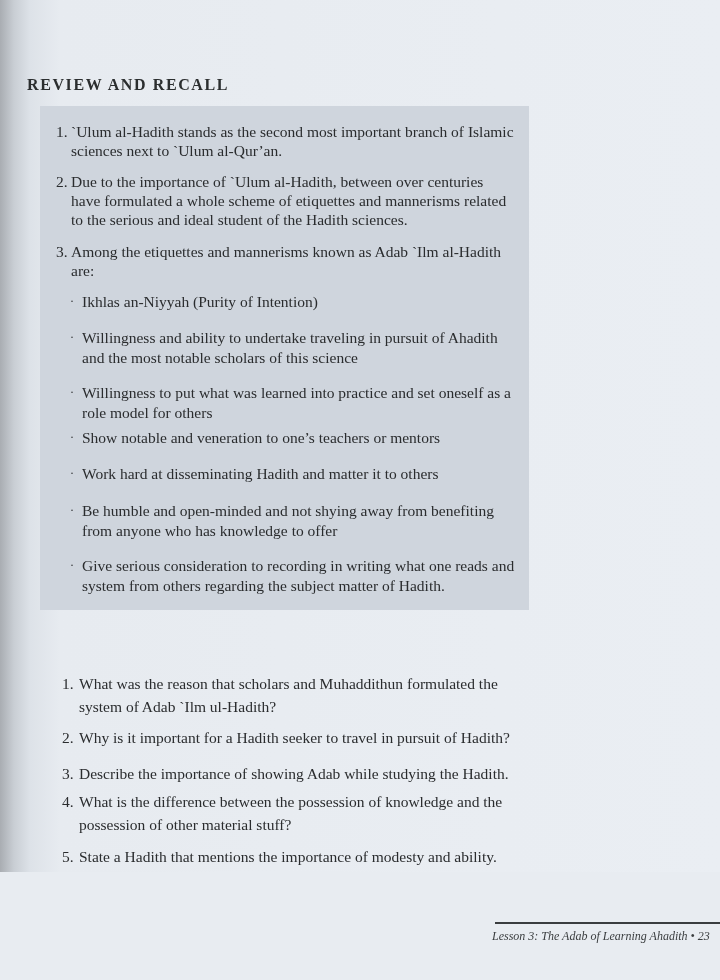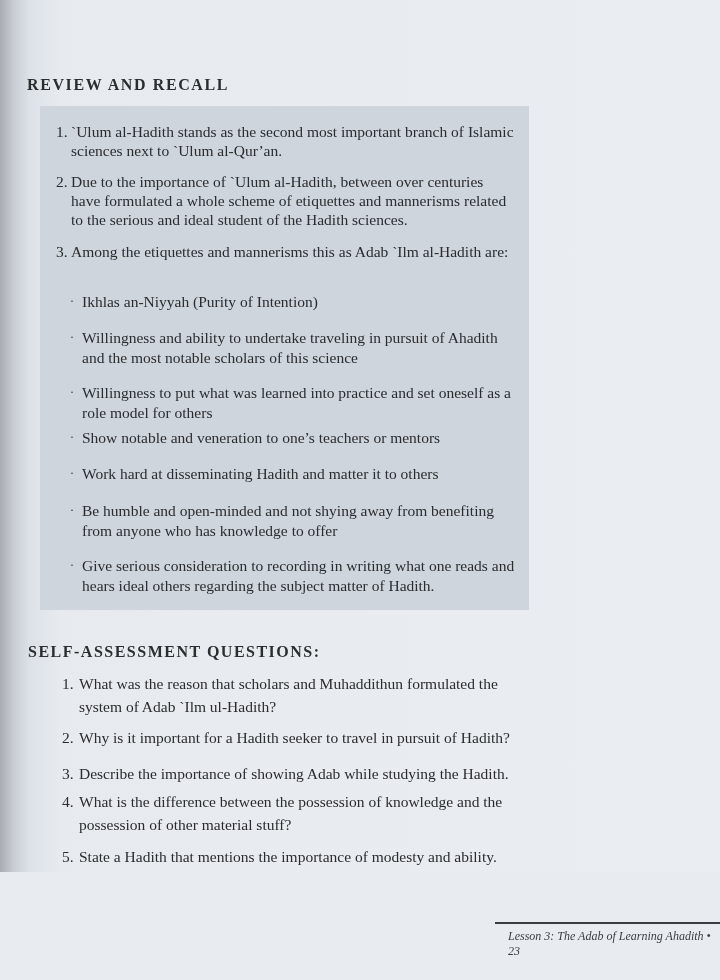--- a/index.html
+++ b/index.html
@@ -44,21 +44,21 @@
       position: absolute; left: 62px; width: 460px;
       font-size: 15.5px; line-height: 23px;
     }
     .q-item .num { position: absolute; left: 0; top: 0; }
     .q-item .txt { display: block; padding-left: 17px; }
     .footer-rule {
       position: absolute; left: 495px; top: 922px; width: 225px; height: 2px;
       background: #3a3d3f;
     }
     .footer-text {
-      position: absolute; left: 508px; top: 929px;
+      position: absolute; left: 492px; top: 929px;
       font-size: 12px; font-style: italic; color: #3a3d3f;
     }
   </style>
 </head>
 <body>
 
 <div class="page">
 
   <div class="h-review">REVIEW AND RECALL</div>
 
@@ -66,21 +66,21 @@
     <div class="ol-item" style="top:16px;">
       <span class="num">1.</span>
       <span class="txt">`Ulum al-Hadith stands as the second most important branch of Islamic sciences next to `Ulum al-Qur’an.</span>
     </div>
     <div class="ol-item" style="top:66px;">
       <span class="num">2.</span>
       <span class="txt">Due to the importance of `Ulum al-Hadith, between over centuries have formulated a whole scheme of etiquettes and mannerisms related to the serious and ideal student of the Hadith sciences.</span>
     </div>
     <div class="ol-item" style="top:136px;">
       <span class="num">3.</span>
-      <span class="txt">Among the etiquettes and mannerisms this as Adab `Ilm al-Hadith are:</span>
+      <span class="txt">Among the etiquettes and mannerisms known as Adab `Ilm al-Hadith are:</span>
     </div>
 
     <div class="bullet" style="top:186px;">
       <span class="dot">·</span>
       <span class="txt">Ikhlas an-Niyyah (Purity of Intention)</span>
     </div>
     <div class="bullet" style="top:222px;">
       <span class="dot">·</span>
       <span class="txt">Willingness and ability to undertake traveling in pursuit of Ahadith and the most notable scholars of this science</span>
     </div>
@@ -95,25 +95,24 @@
     <div class="bullet" style="top:358px;">
       <span class="dot">·</span>
       <span class="txt">Work hard at disseminating Hadith and matter it to others</span>
     </div>
     <div class="bullet" style="top:395px;">
       <span class="dot">·</span>
       <span class="txt">Be humble and open-minded and not shying away from benefiting from anyone who has knowledge to offer</span>
     </div>
     <div class="bullet" style="top:450px;">
       <span class="dot">·</span>
-      <span class="txt">Give serious consideration to recording in writing what one reads and hears ideal others regarding the subject matter of Hadith.</span>
+      <span class="txt">Give serious consideration to recording in writing what one reads and system from others regarding the subject matter of Hadith.</span>
     </div>
   </div>
 
-  <div class="h-self">SELF-ASSESSMENT QUESTIONS:</div>
 
   <div class="q-item" style="top:672px;">
     <span class="num">1.</span>
     <span class="txt">What was the reason that scholars and Muhaddithun formulated the system of Adab `Ilm ul-Hadith?</span>
   </div>
   <div class="q-item" style="top:726px;">
     <span class="num">2.</span>
     <span class="txt">Why is it important for a Hadith seeker to travel in pursuit of Hadith?</span>
   </div>
   <div class="q-item" style="top:762px;">

